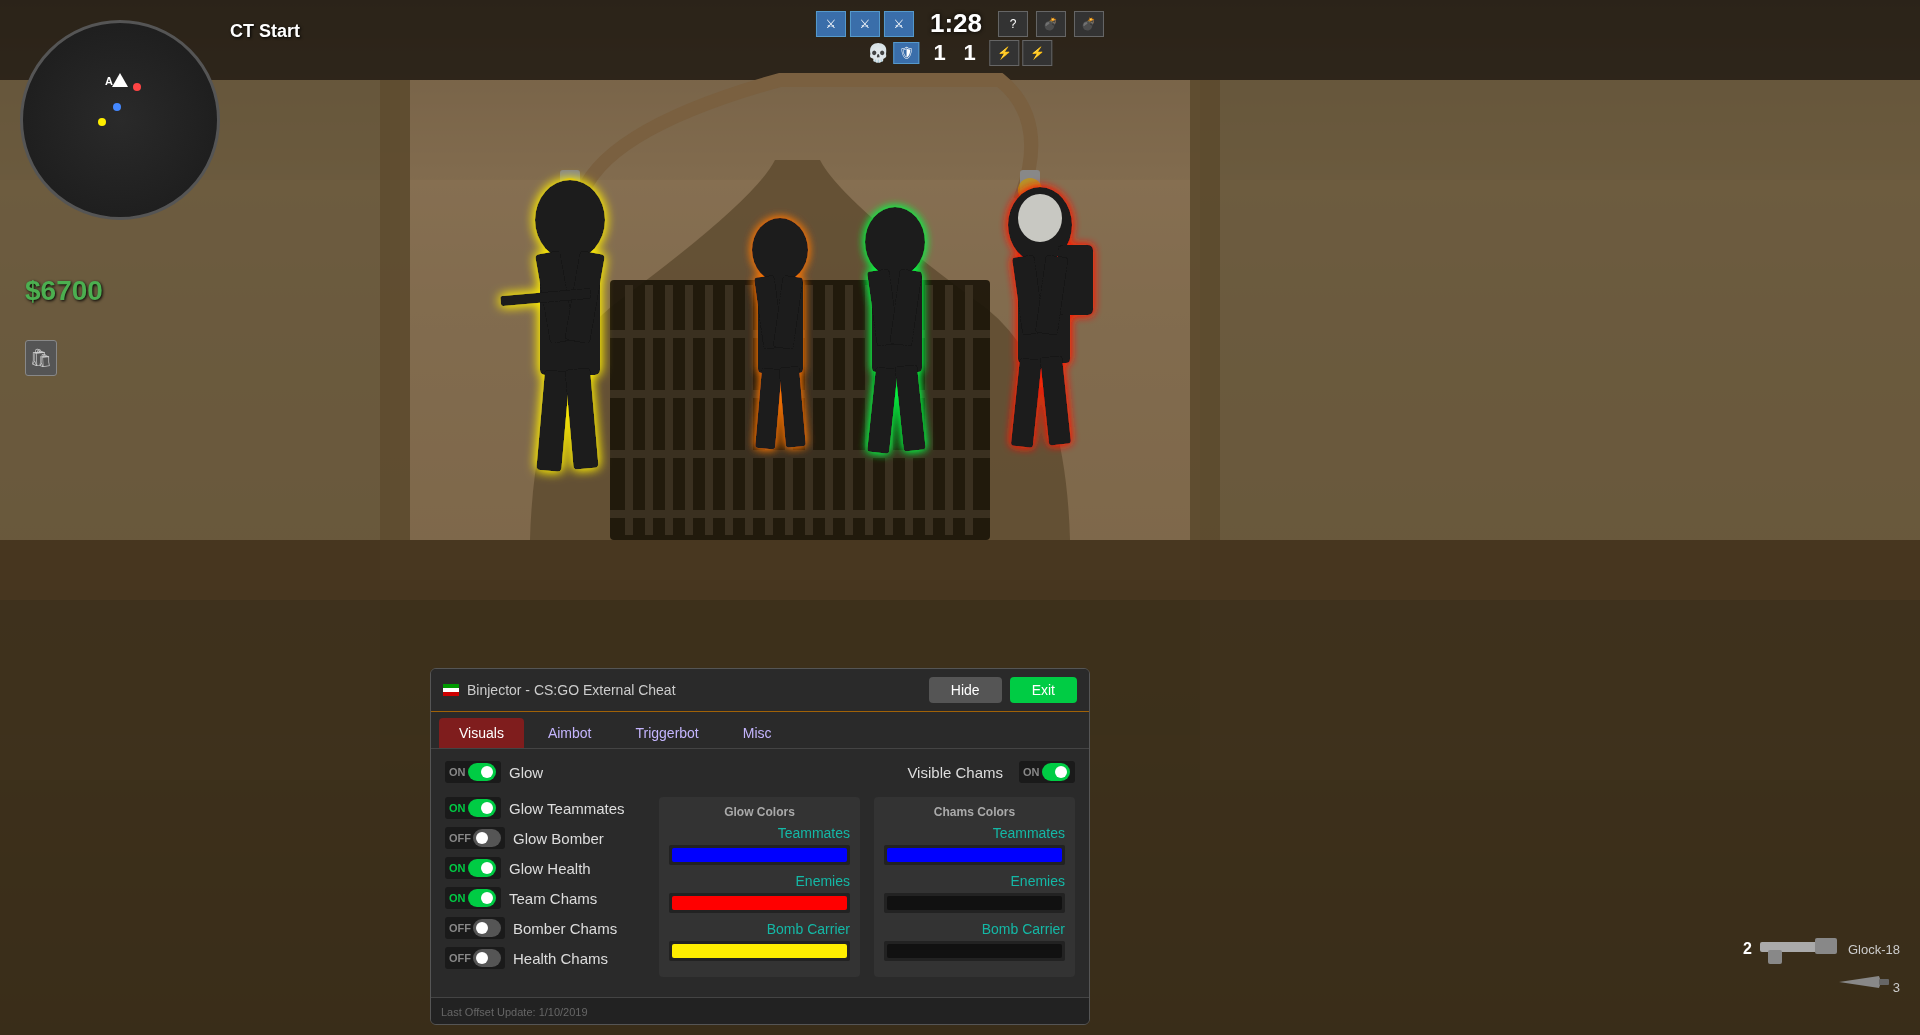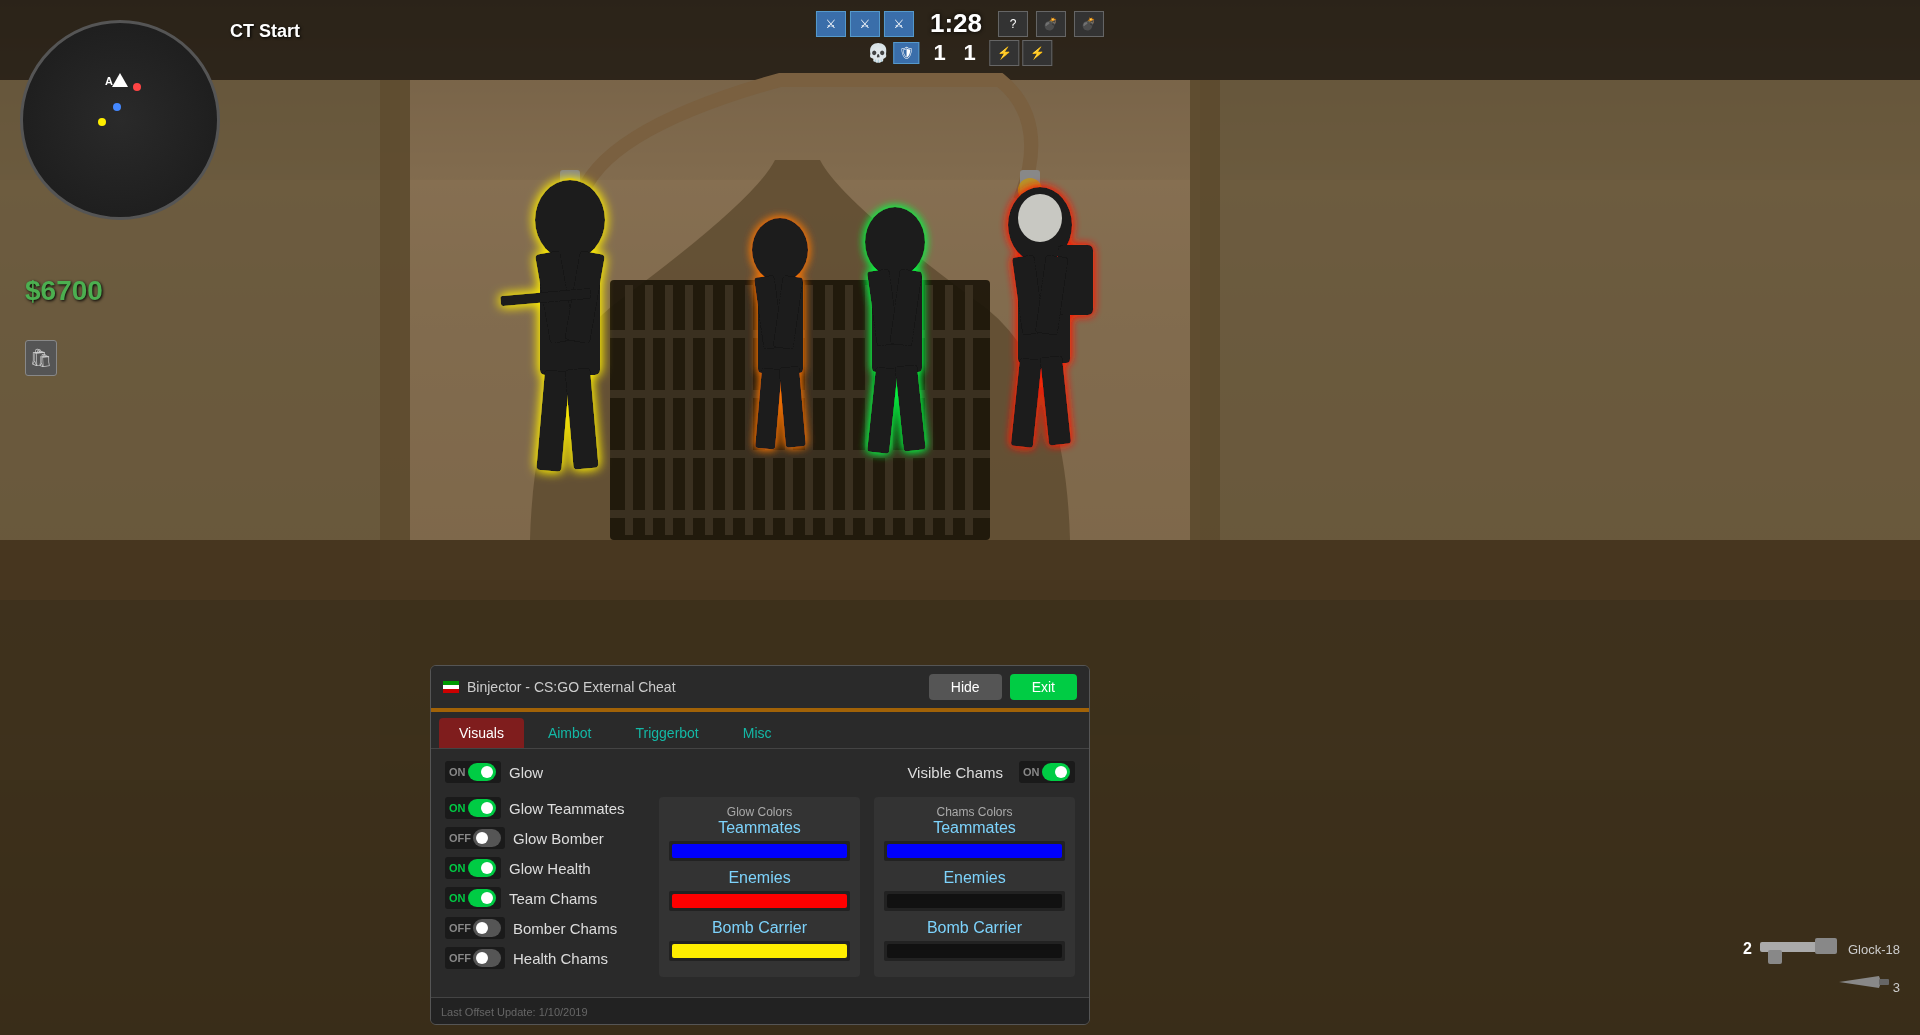--- a/index.html
+++ b/index.html
@@ -152,21 +152,21 @@
       overflow: hidden;
     }
 
     
     .panel-titlebar {
       display: flex;
       align-items: center;
       justify-content: space-between;
       padding: 8px 12px;
       background: #2a2a2a;
-      border-bottom: 4px solid #a16207;
+      border-bottom: 1px solid #a16207;
     }
 
     .panel-title-left {
       display: flex;
       align-items: center;
       gap: 8px;
     }
 
     .panel-flag {
       width: 16px;
@@ -206,21 +206,21 @@
       border-bottom: 1px solid #444;
       padding: 6px 8px 0;
       gap: 4px;
     }
 
     .tab {
       padding: 7px 20px;
       border-radius: 4px 4px 0 0;
       cursor: pointer;
       font-size: 14px;
-      color: #14b8a6;
+      color: #c4b5fd;
       background: transparent;
       border: none;
     }
 
     .tab.active {
       background: #7f1d1d;
       color: #fff;
     }
 
     
@@ -318,30 +318,32 @@
       flex: 1;
       background: #333;
       border-radius: 4px;
       padding: 8px 10px;
     }
 
     .color-panel-title {
       color: #aaa;
       font-size: 12px;
       text-align: center;
+      margin-bottom: 6px;
+      font-weight: bold;
     }
 
     .color-row {
       margin-bottom: 8px;
     }
 
     .color-row-label {
-      color: #7dd3fc;
-      font-size: 16px;
-      text-align: center;
+      color: #14b8a6;
+      font-size: 14px;
+      text-align: right;
       margin-bottom: 4px;
     }
 
     .color-bar-container {
       background: #222;
       border-radius: 2px;
       padding: 3px;
       cursor: pointer;
     }
 

